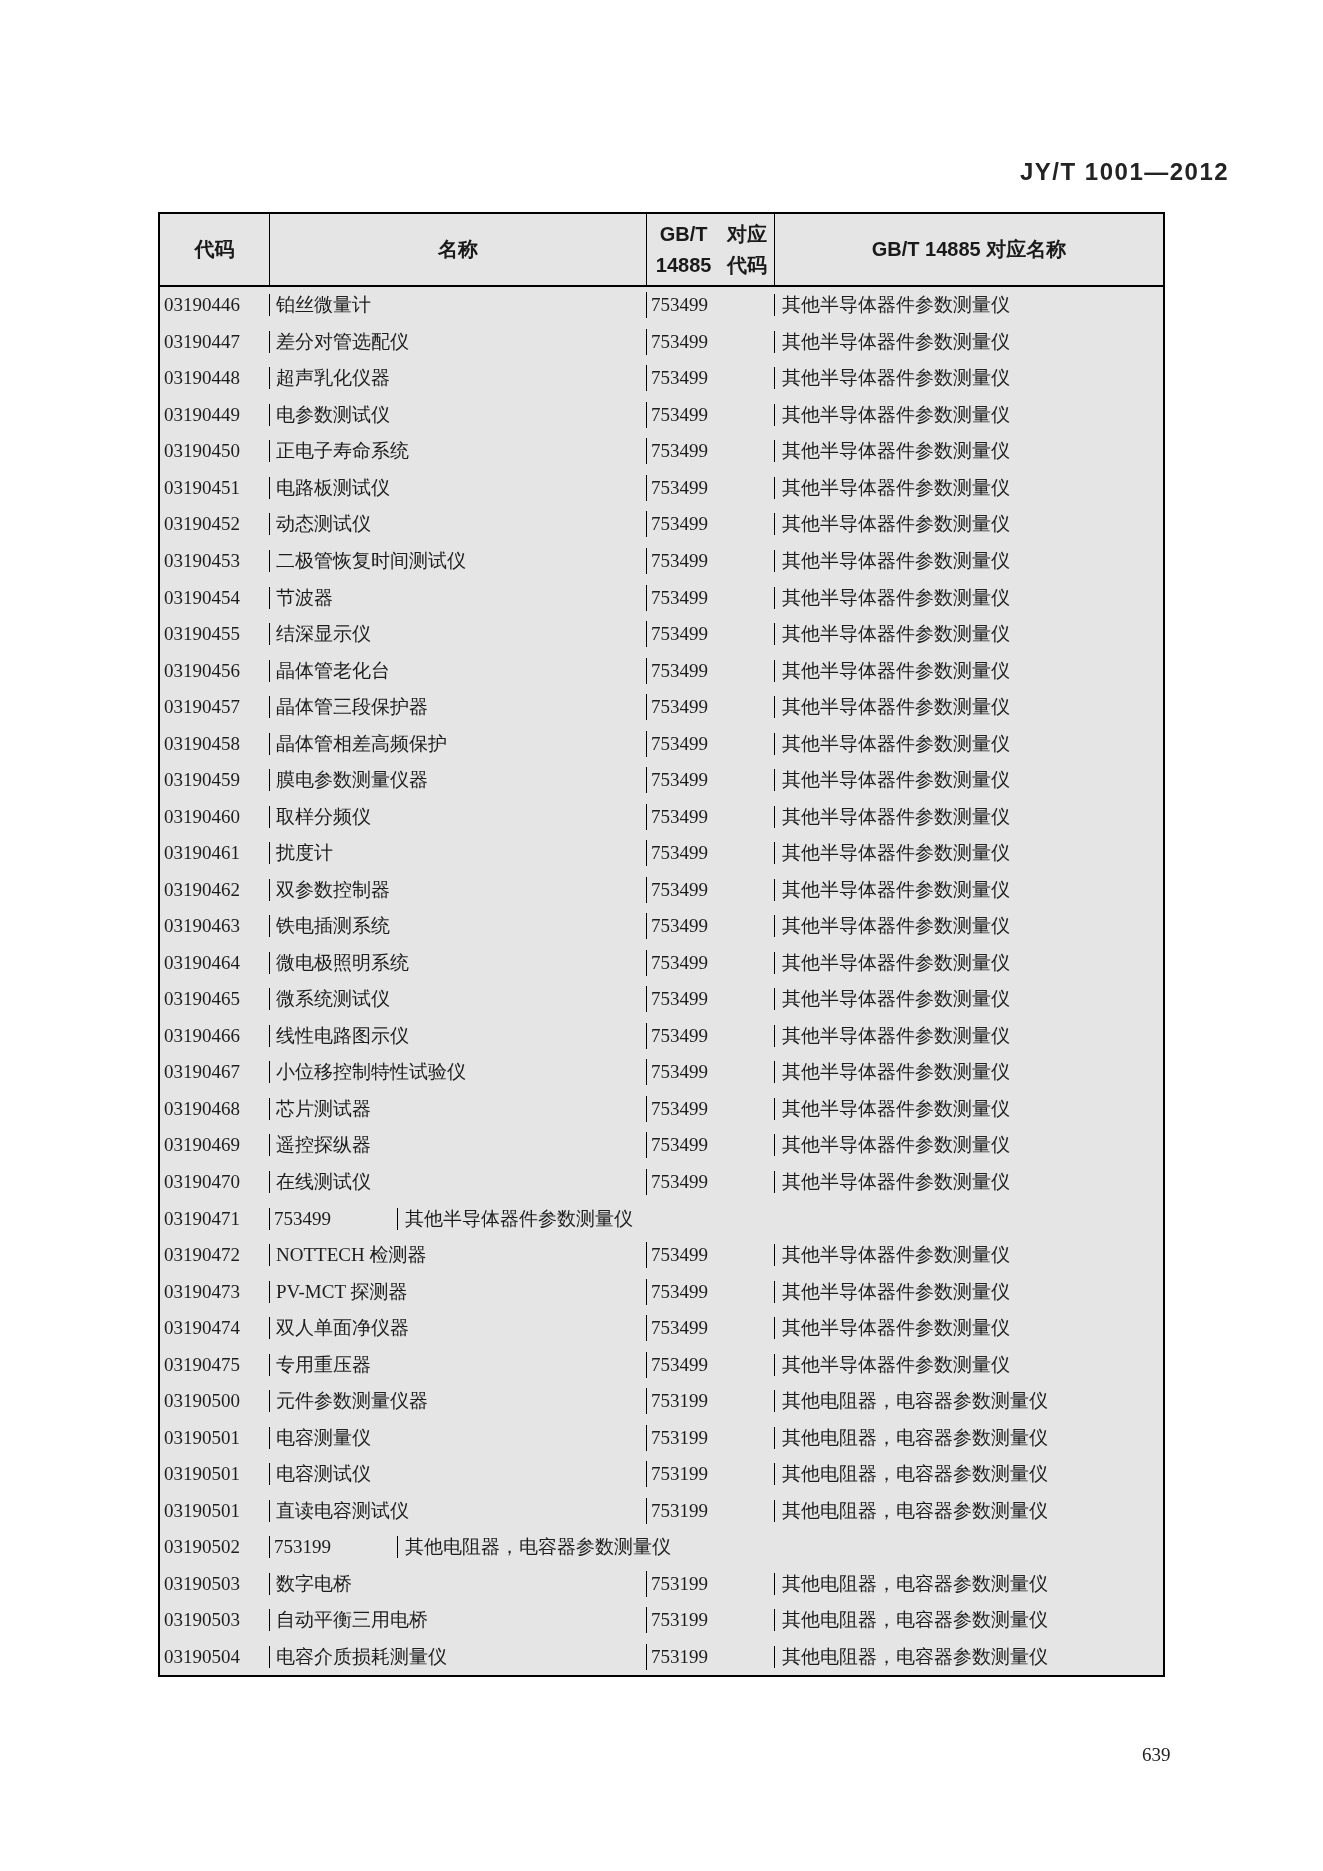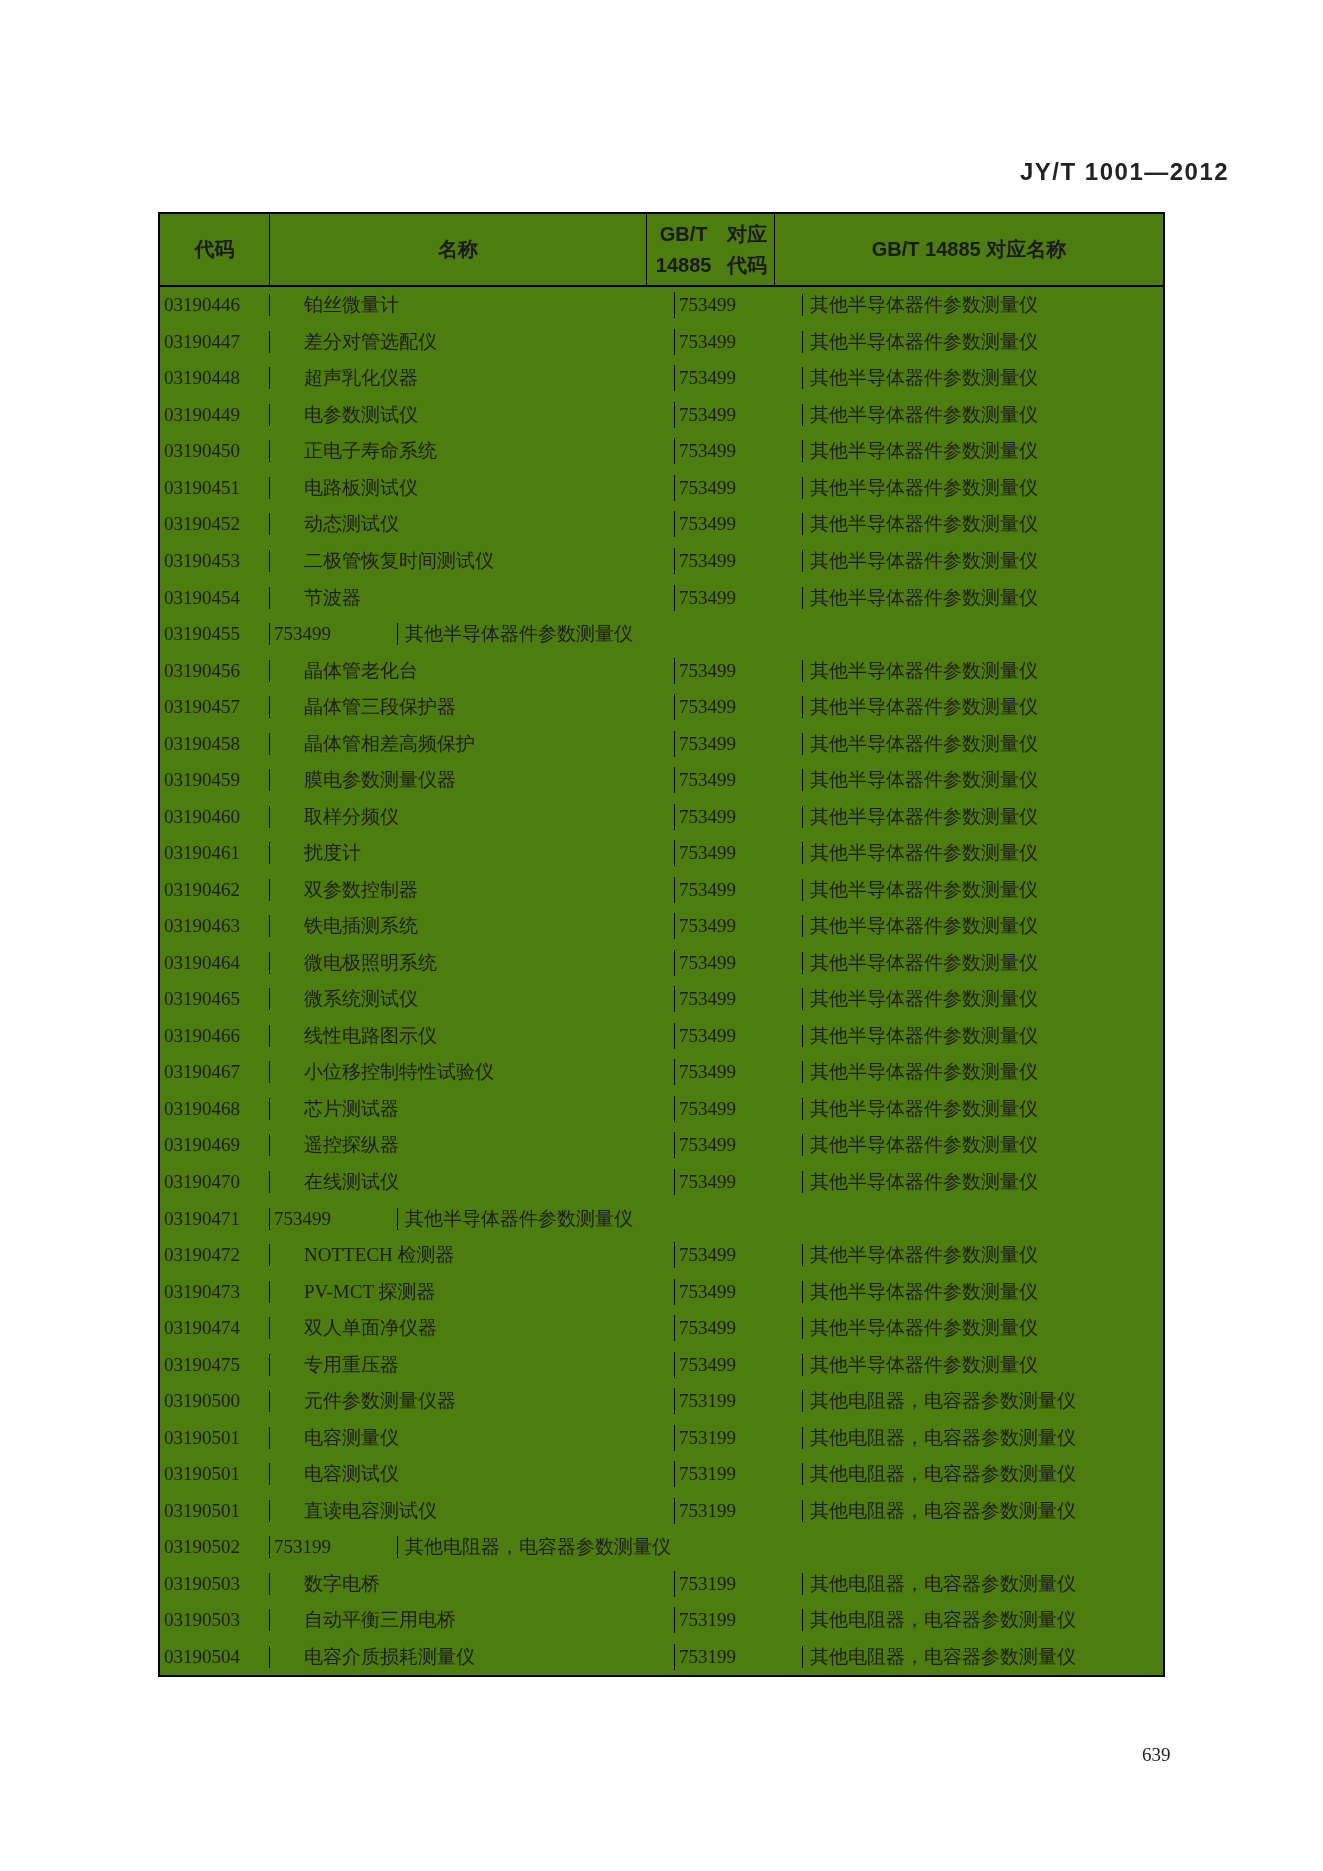--- a/index.html
+++ b/index.html
@@ -29,21 +29,21 @@
   .mapping-table {
     position: absolute;
     left: 158px;
     top: 212px;
     width: 1007px;
     height: 1465px;
     box-sizing: border-box;
     border: 2px solid #000;
     display: flex;
     flex-direction: column;
-    background: #4d7c0f;
+    background: #e5e5e5;
   }
   .thead {
     height: 71px;
     flex: 0 0 71px;
     border-bottom: 2px solid #000;
     display: flex;
     font-family: "Liberation Sans", sans-serif;
     font-weight: bold;
     font-size: 20px;
     color: #1a1a1a;
@@ -73,21 +73,21 @@
     align-items: center;
   }
   .td {
     display: flex;
     align-items: center;
     box-sizing: border-box;
     white-space: nowrap;
     overflow: hidden;
   }
   .td.col1 { padding-left: 4px; }
-  .td.col2 { padding-left: 6px; margin-left: 28px; }
+  .td.col2 { padding-left: 6px; }
   .td.col3 { padding-left: 4px; }
   .td.col4 { padding-left: 7px; }
   .page-num {
     position: absolute;
     top: 1720px;
     left: 1142px;
     font-size: 19px;
     color: #222;
     margin-top: 24px;
   }
@@ -159,20 +159,21 @@
           <div class="td col4">其他半导体器件参数测量仪</div>
         </div>
         <div class="trow">
           <div class="td col1 vline">03190454</div>
           <div class="td col2 vline">节波器</div>
           <div class="td col3 vline">753499</div>
           <div class="td col4">其他半导体器件参数测量仪</div>
         </div>
         <div class="trow">
           <div class="td col1 vline">03190455</div>
+          <div class="td col2 vline">结深显示仪</div>
           <div class="td col3 vline">753499</div>
           <div class="td col4">其他半导体器件参数测量仪</div>
         </div>
         <div class="trow">
           <div class="td col1 vline">03190456</div>
           <div class="td col2 vline">晶体管老化台</div>
           <div class="td col3 vline">753499</div>
           <div class="td col4">其他半导体器件参数测量仪</div>
         </div>
         <div class="trow">

